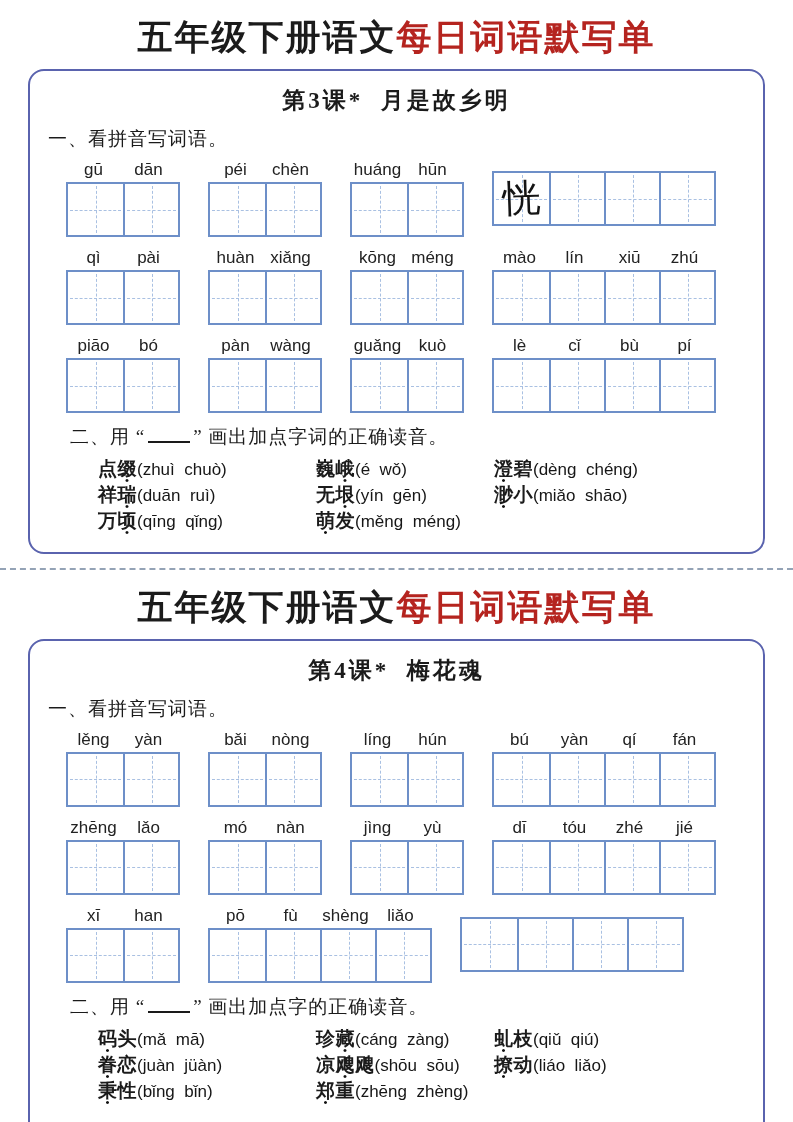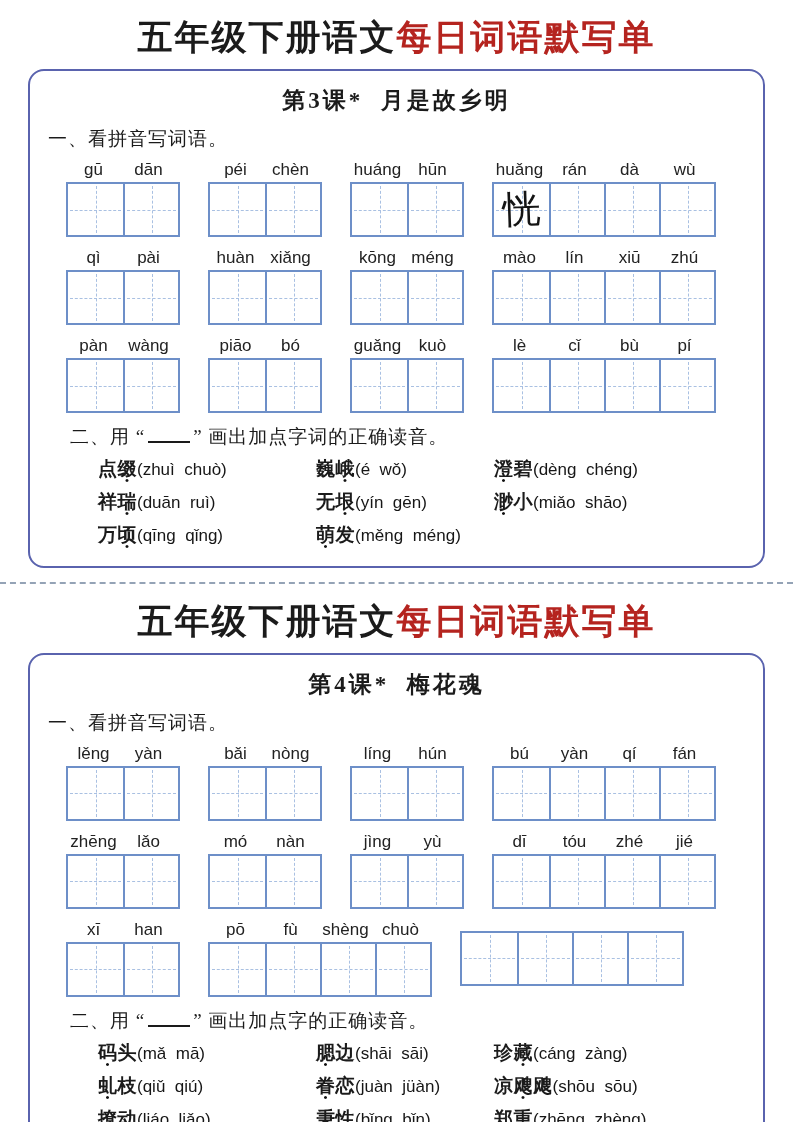--- a/index.html
+++ b/index.html
@@ -60,21 +60,21 @@
     font-size:38px;font-family:"Liberation Serif","DejaVu Serif",serif;
     color:#141414;transform:rotate(-2deg);
   }
   .p2{margin-top:4px;margin-bottom:4px;margin-left:22px;}
   .blank{
     display:inline-block;width:42px;height:6px;
     border-bottom:2px solid #1a1a1a;margin:0 3px;
   }
   .items{
     display:grid;grid-template-columns:218px 178px 1fr;
-    row-gap:7px;padding-left:56px;margin-top:6px;
+    padding-left:56px;margin-top:6px;
   }
   .item{font-size:19px;white-space:nowrap;line-height:1.35;}
   .word{font-family:"Liberation Serif","DejaVu Serif",serif;font-weight:bold;letter-spacing:0.5px;}
   .ch{position:relative;display:inline-block;}
   .dotted::after{
     content:"•";position:absolute;left:50%;transform:translateX(-50%);
     bottom:-0.62em;font-size:0.6em;color:#111;
   }
   .py{font-size:17px;white-space:pre;color:#161616;}
   .page-divider{border-top:2px dashed var(--divider);margin:14px 0 8px;}
@@ -137,26 +137,20 @@
                 <span class="written"></span>
               </div>
               <div class="cell">
                 <span class="vdash"></span>
                 <span class="hdash"></span>
                 <span class="written"></span>
               </div>
             </div>
           </div>
           <div class="group">
-            <div class="syls">
-              <span class="syl">huǎng</span>
-              <span class="syl">rán</span>
-              <span class="syl">dà</span>
-              <span class="syl">wù</span>
-            </div>
             <div class="cells">
               <div class="cell">
                 <span class="vdash"></span>
                 <span class="hdash"></span>
                 <span class="written">恍</span>
               </div>
               <div class="cell">
                 <span class="vdash"></span>
                 <span class="hdash"></span>
                 <span class="written"></span>
@@ -256,40 +250,40 @@
                 <span class="vdash"></span>
                 <span class="hdash"></span>
                 <span class="written"></span>
               </div>
             </div>
           </div>
         </div>
         <div class="pin-row">
           <div class="group">
             <div class="syls">
+              <span class="syl">piāo</span>
+              <span class="syl">bó</span>
+            </div>
+            <div class="cells">
+              <div class="cell">
+                <span class="vdash"></span>
+                <span class="hdash"></span>
+                <span class="written"></span>
+              </div>
+              <div class="cell">
+                <span class="vdash"></span>
+                <span class="hdash"></span>
+                <span class="written"></span>
+              </div>
+            </div>
+          </div>
+          <div class="group">
+            <div class="syls">
               <span class="syl">pàn</span>
               <span class="syl">wàng</span>
-            </div>
-            <div class="cells">
-              <div class="cell">
-                <span class="vdash"></span>
-                <span class="hdash"></span>
-                <span class="written"></span>
-              </div>
-              <div class="cell">
-                <span class="vdash"></span>
-                <span class="hdash"></span>
-                <span class="written"></span>
-              </div>
-            </div>
-          </div>
-          <div class="group">
-            <div class="syls">
-              <span class="syl">piāo</span>
-              <span class="syl">bó</span>
             </div>
             <div class="cells">
               <div class="cell">
                 <span class="vdash"></span>
                 <span class="hdash"></span>
                 <span class="written"></span>
               </div>
               <div class="cell">
                 <span class="vdash"></span>
                 <span class="hdash"></span>
@@ -554,21 +548,21 @@
                 <span class="hdash"></span>
                 <span class="written"></span>
               </div>
             </div>
           </div>
           <div class="group">
             <div class="syls">
               <span class="syl">pō</span>
               <span class="syl">fù</span>
               <span class="syl">shèng</span>
-              <span class="syl">chuò</span>
+              <span class="syl">liǎo</span>
             </div>
             <div class="cells">
               <div class="cell">
                 <span class="vdash"></span>
                 <span class="hdash"></span>
                 <span class="written"></span>
               </div>
               <div class="cell">
                 <span class="vdash"></span>
                 <span class="hdash"></span>
@@ -607,21 +601,20 @@
                 <span class="vdash"></span>
                 <span class="hdash"></span>
                 <span class="written"></span>
               </div>
             </div>
           </div>
         </div>
         <div class="part-label p2"><span>二、用 “</span><span class="blank"></span><span>” 画出加点字的正确读音。</span></div>
         <div class="items">
           <div class="item"><span class="word"><span class="ch dotted">码</span><span class="ch">头</span></span><span class="py">(mǎ  mā)</span></div>
-          <div class="item"><span class="word"><span class="ch dotted">腮</span><span class="ch">边</span></span><span class="py">(shāi  sāi)</span></div>
           <div class="item"><span class="word"><span class="ch">珍</span><span class="ch dotted">藏</span></span><span class="py">(cáng  zàng)</span></div>
           <div class="item"><span class="word"><span class="ch dotted">虬</span><span class="ch">枝</span></span><span class="py">(qiǔ  qiú)</span></div>
           <div class="item"><span class="word"><span class="ch dotted">眷</span><span class="ch">恋</span></span><span class="py">(juàn  jüàn)</span></div>
           <div class="item"><span class="word"><span class="ch">凉</span><span class="ch dotted">飕</span><span class="ch">飕</span></span><span class="py">(shōu  sōu)</span></div>
           <div class="item"><span class="word"><span class="ch dotted">撩</span><span class="ch">动</span></span><span class="py">(liáo  liǎo)</span></div>
           <div class="item"><span class="word"><span class="ch dotted">秉</span><span class="ch">性</span></span><span class="py">(bǐng  bǐn)</span></div>
           <div class="item"><span class="word"><span class="ch dotted">郑</span><span class="ch">重</span></span><span class="py">(zhēng  zhèng)</span></div>
         </div>
       </div>
     </section>

